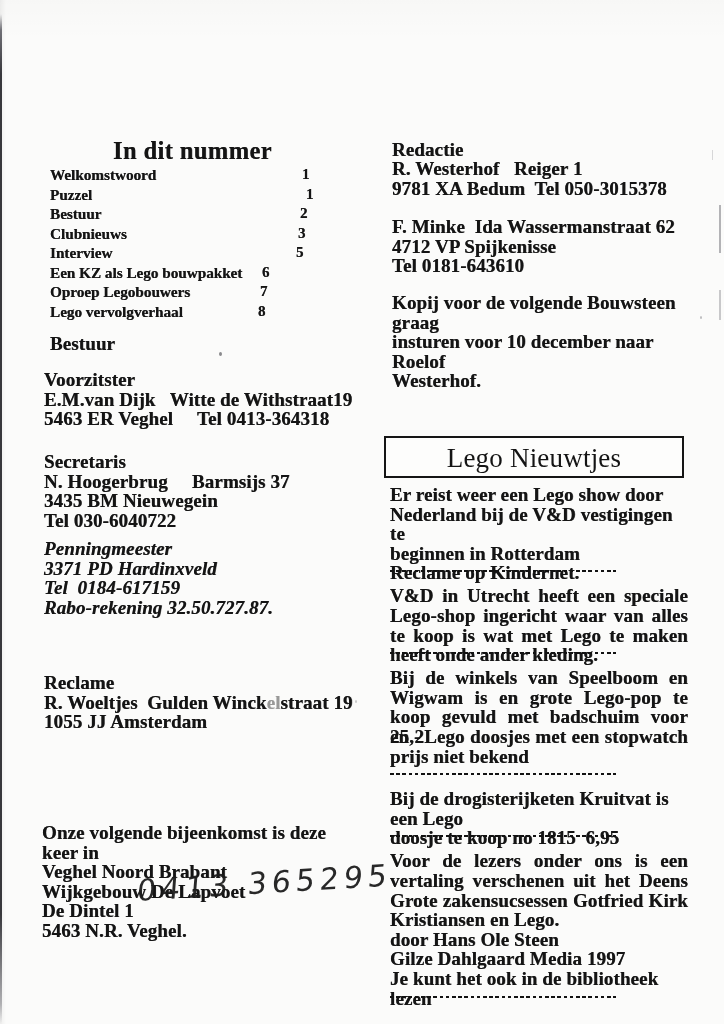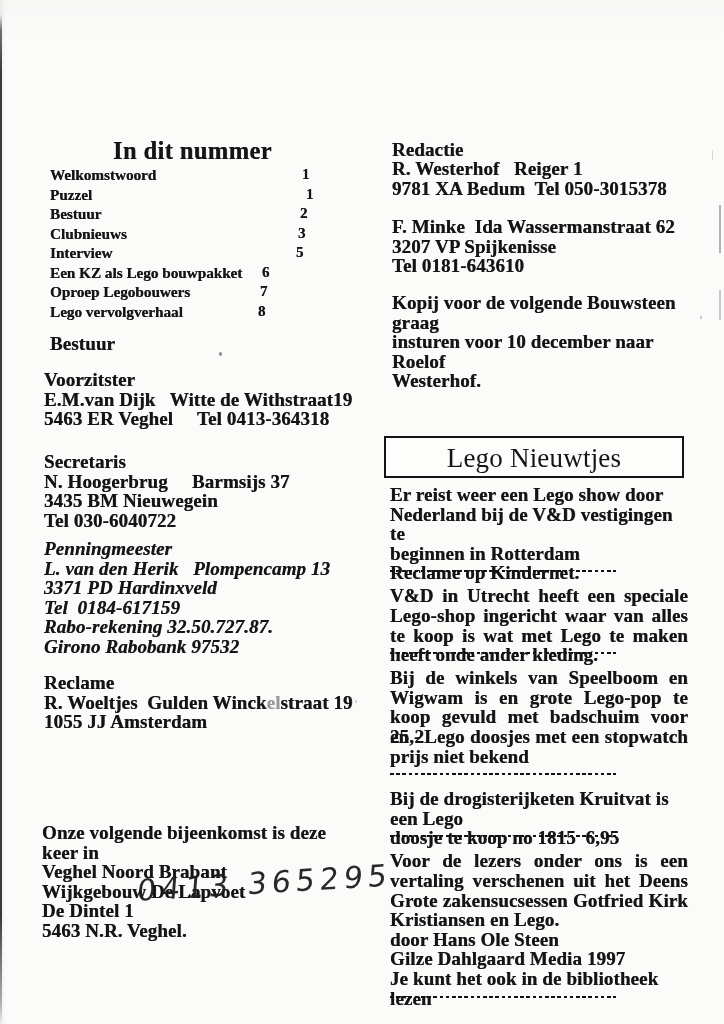--- a/index.html
+++ b/index.html
@@ -199,33 +199,33 @@
         <span class="toc-label">Lego vervolgverhaal</span>
         <span class="toc-page" style="left: 208px;">8</span>
       </div>
     </div>
 
   <div class="blk ink" style="left:50px; top:334px;">Bestuur</div>
 
   <div id="board-members">
       <div class="blk ink" style="left: 44px; top: 370px; width: 320px;"><div>Voorzitster</div><div>E.M.van Dijk   Witte de Withstraat19</div><div>5463 ER Veghel     Tel 0413-364318</div></div>
       <div class="blk ink" style="left: 44px; top: 452px; width: 320px;"><div>Secretaris</div><div>N. Hoogerbrug     Barmsijs 37</div><div>3435 BM Nieuwegein</div><div>Tel 030-6040722</div></div>
-      <div class="blk ink" style="left: 44px; top: 539px; width: 320px; font-style: italic;"><div>Penningmeester</div><div>L. van den Herik   Plompencamp 13</div><div>3371 PD Hardinxveld</div><div>Tel  0184-617159</div><div>Rabo-rekening 32.50.727.87.</div><div>Girono Rabobank 97532</div></div>
+      <div class="blk ink" style="left: 44px; top: 539px; width: 320px; font-style: italic;"><div>Penningmeester</div><div>3371 PD Hardinxveld</div><div>Tel  0184-617159</div><div>Rabo-rekening 32.50.727.87.</div></div>
       <div class="blk ink" style="left: 44px; top: 673px; width: 320px;"><div>Reclame</div><div>R. Woeltjes  Gulden Winck<span class="faded">el</span>straat 19</div><div>1055 JJ Amsterdam</div></div>
     </div>
 
   <div class="blk ink" style="left:42px; top:823px; width:320px;" id="meeting-notice"><div>Onze volgende bijeenkomst is deze keer in</div><div>Veghel Noord Brabant</div><div>Wijkgebouw De Lapvoet</div><div>De Dintel 1</div><div>5463 N.R. Veghel.</div></div>
 
   <div class="handwriting" style="left:137px; top:876px;">0413 365295</div>
 
   <div class="blk ink" style="left:392px; top:140px;">Redactie</div>
 
   <div class="blk ink" style="left:392px; top:159px; width:300px;" id="editorial-contact-0"><div>R. Westerhof   Reiger 1</div><div>9781 XA Bedum  Tel 050-3015378</div></div>
 
-  <div class="blk ink" style="left:392px; top:217px; width:300px;" id="editorial-contact-1"><div>F. Minke  Ida Wassermanstraat 62</div><div>3207 VP Spijkenisse</div><div>Tel 0181-643610</div></div>
+  <div class="blk ink" style="left:392px; top:217px; width:300px;" id="editorial-contact-1"><div>F. Minke  Ida Wassermanstraat 62</div><div>4712 VP Spijkenisse</div><div>Tel 0181-643610</div></div>
 
   <div class="blk ink" style="left:392px; top:293px; width:300px;">Kopij voor de volgende Bouwsteen graag
 insturen voor 10 december naar Roelof
 Westerhof.</div>
 
   <div class="news-box">
     <div class="news-box-title">Lego Nieuwtjes</div>
   </div>
 
   <div id="news-items">

